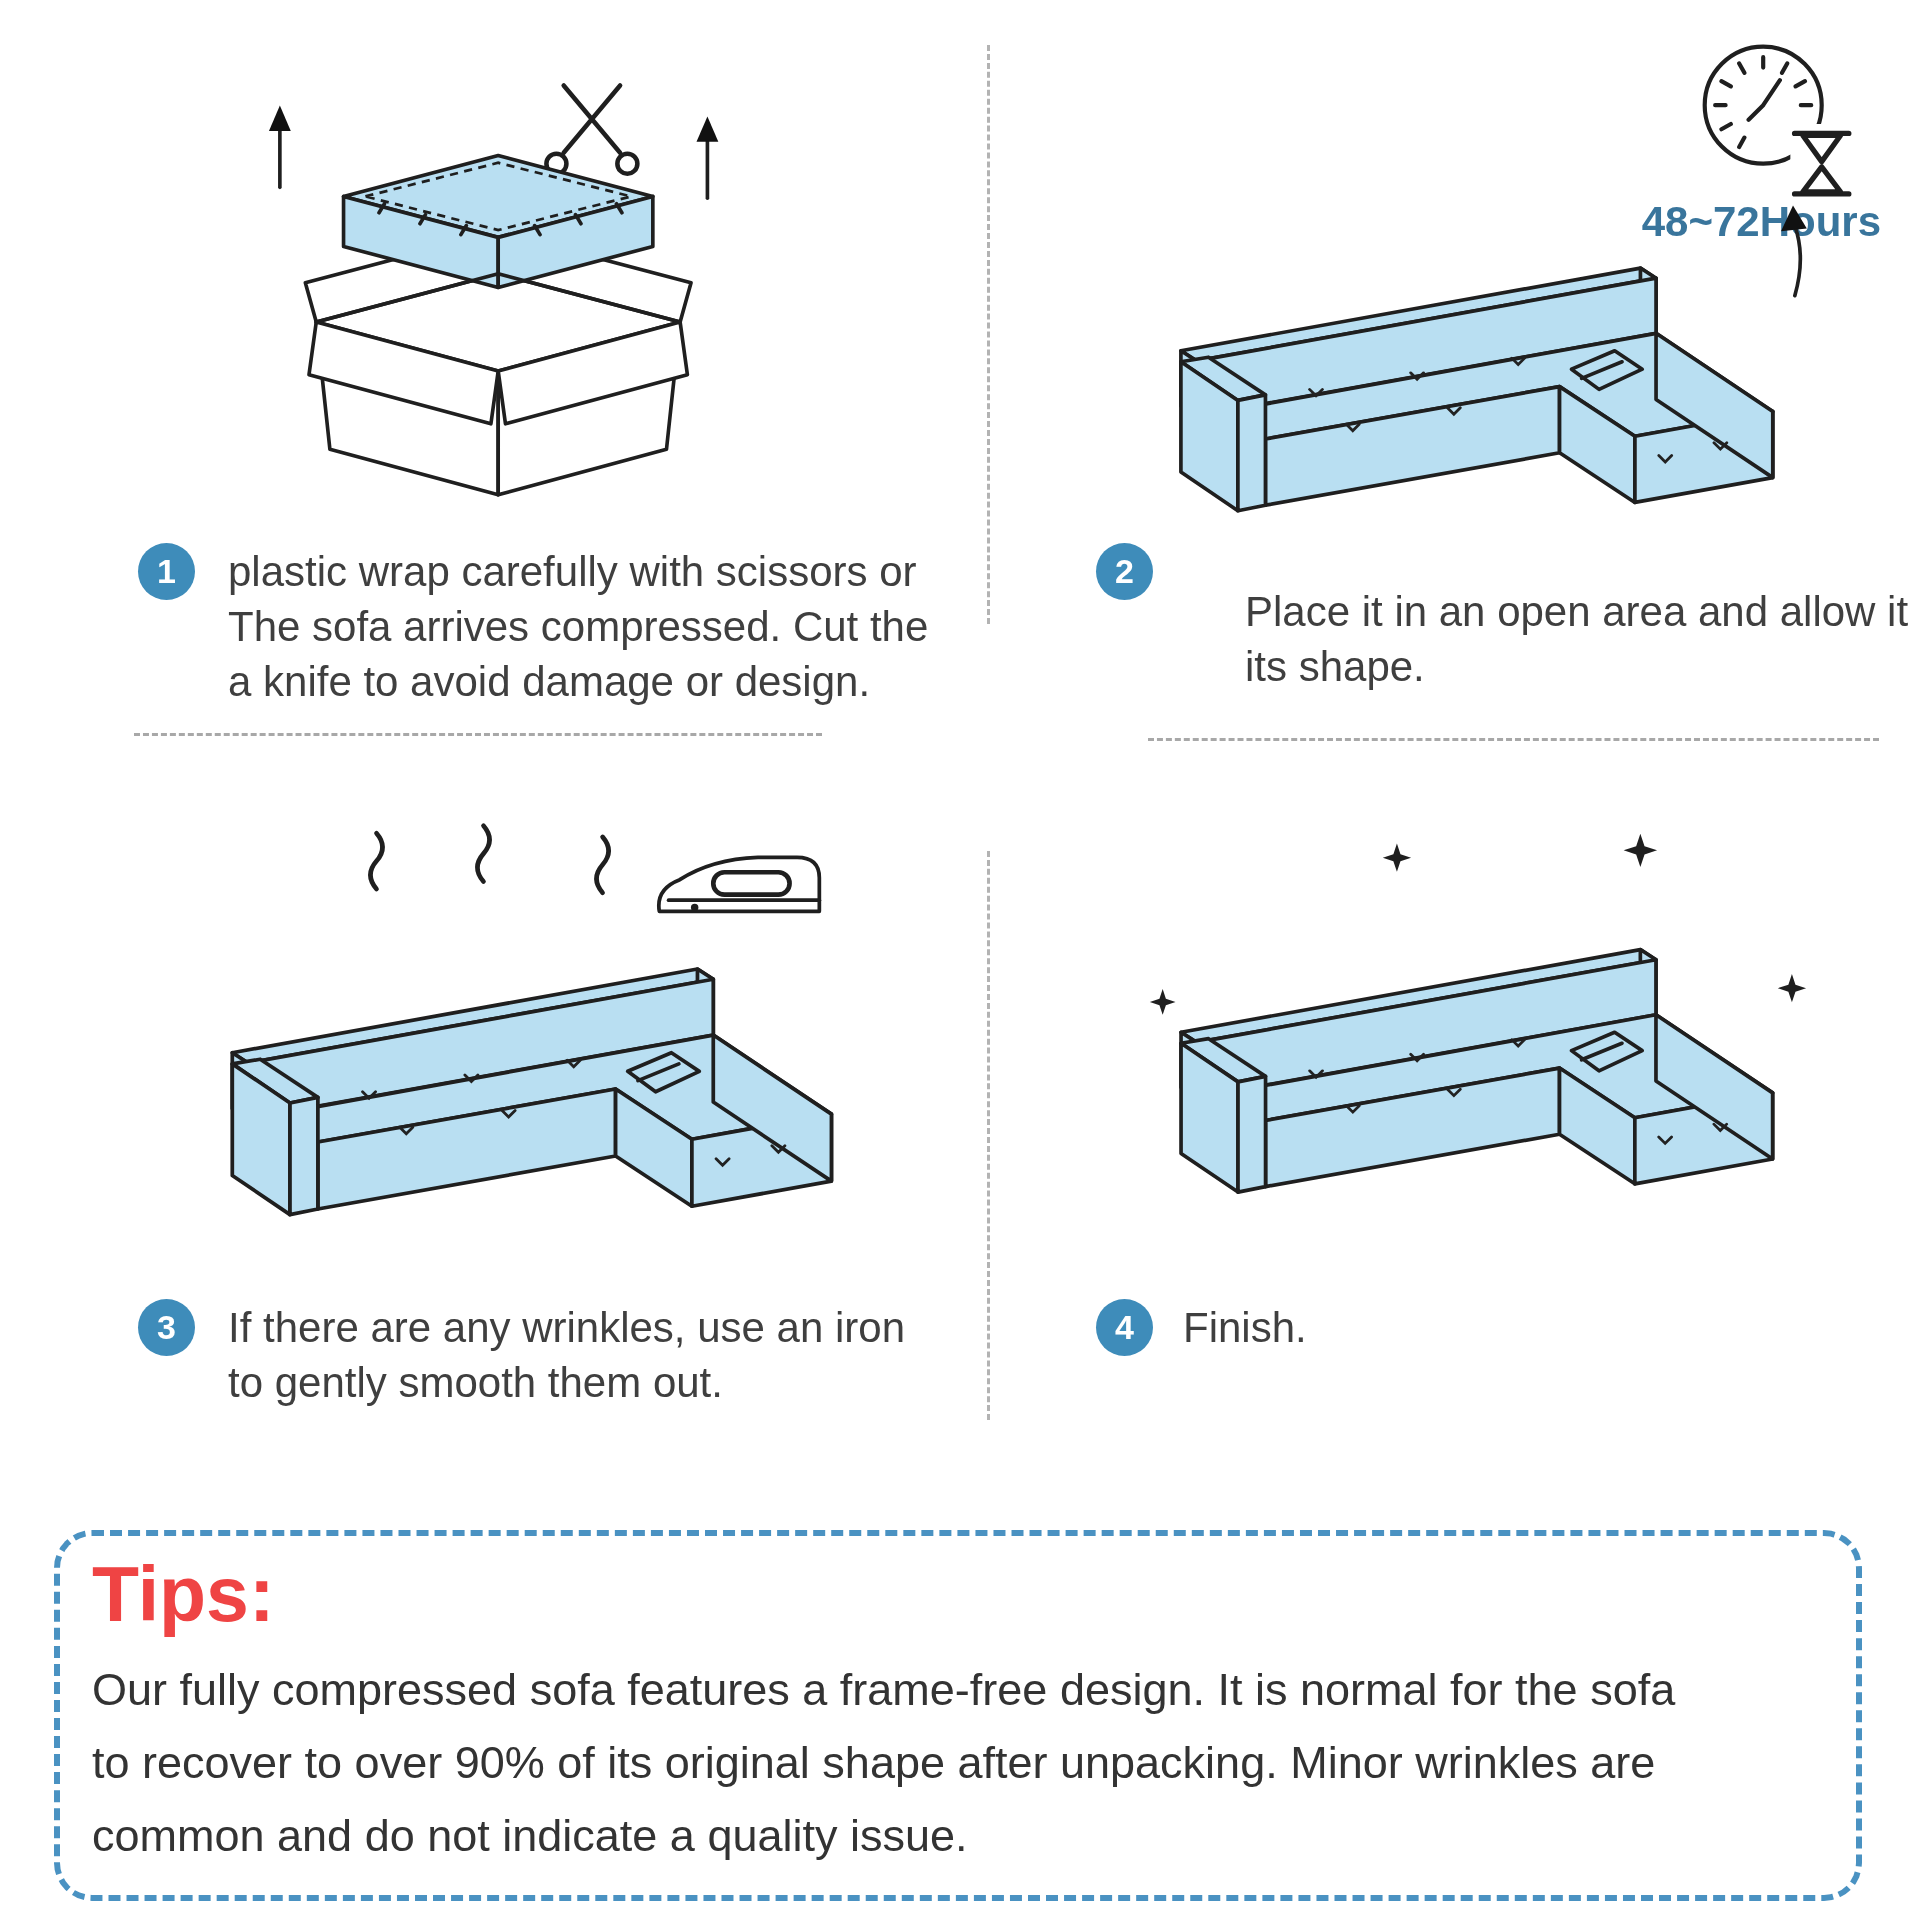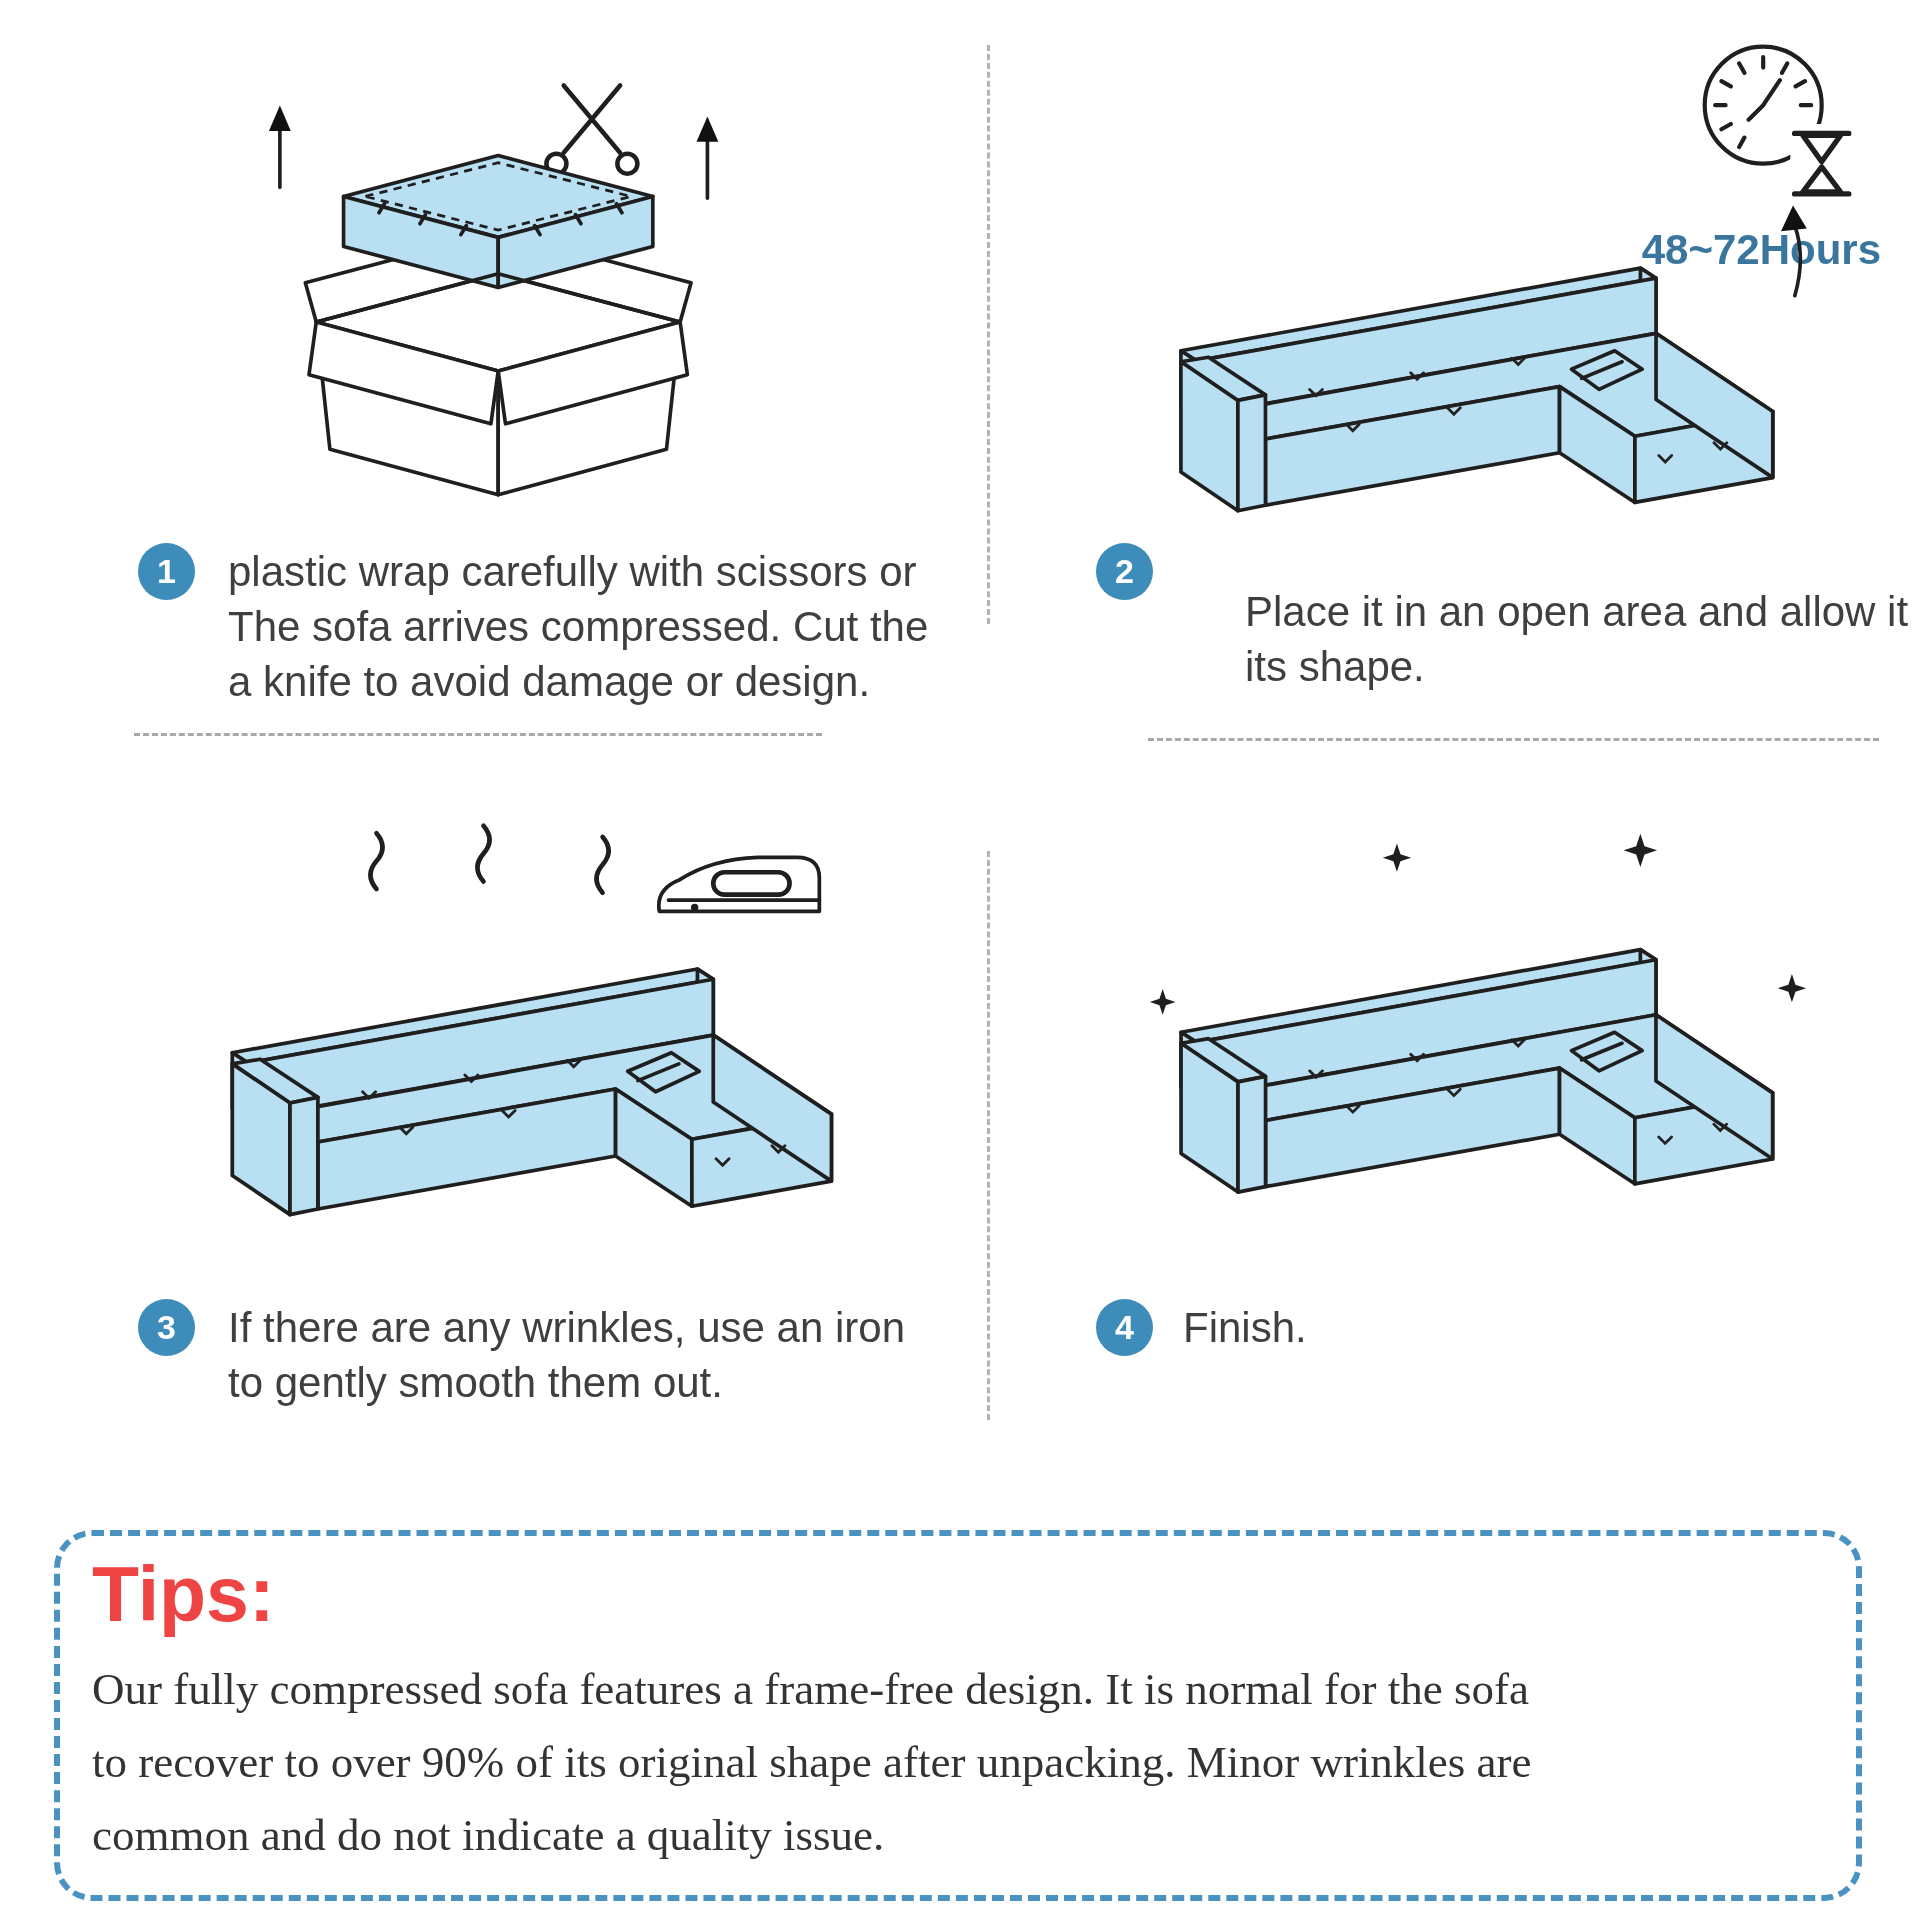--- a/index.html
+++ b/index.html
@@ -4,21 +4,21 @@
 <style>
   html,body{margin:0;padding:0;background:#ffffff;}
   .canvas{position:relative;width:1927px;height:1927px;background:#ffffff;overflow:hidden;
           font-family:"Liberation Sans", sans-serif;color:#3d3d3d;}
   .abs{position:absolute;}
   .badge{position:absolute;width:57px;height:57px;border-radius:50%;background:#3e8cba;
          color:#fff;font-weight:bold;font-size:34px;display:flex;align-items:center;justify-content:center;}
   .step-text{position:absolute;font-size:42px;line-height:55px;color:#3f3f3f;white-space:nowrap;}
   .dash-h{position:absolute;height:0;border-top:3px dashed #a8a8a8;}
   .dash-v{position:absolute;width:0;border-left:3px dashed #b3b3b3;}
-  .duration{position:absolute;font-size:42px;font-weight:bold;color:#39759c;white-space:nowrap;text-align:right;margin-top:28px;}
+  .duration{position:absolute;font-size:42px;font-weight:bold;color:#39759c;white-space:nowrap;text-align:right;}
   .tips-box{position:absolute;left:54px;top:1530px;width:1808px;height:371px;
             border:6px dashed #4a92c2;border-radius:38px;background:#fff;box-sizing:border-box;
             padding:14px 32px;}
   .tips-heading{font-size:77px;font-weight:bold;color:#ef4444;}
   .tips-line{font-size:45px;line-height:73px;color:#333;white-space:nowrap;}
   svg{display:block;}
   .ol{fill:#ffffff;stroke:#1f1f1f;stroke-width:4;stroke-linejoin:round;}
   .sofa-f{fill:#b9dff2;stroke:#1f1f1f;stroke-width:4;stroke-linejoin:round;}
   .ln{fill:none;stroke:#1f1f1f;stroke-width:4;stroke-linecap:round;stroke-linejoin:round;}
   .ln5{fill:none;stroke:#1f1f1f;stroke-width:5;stroke-linecap:round;stroke-linejoin:round;}
@@ -194,21 +194,21 @@
 
   <div class="badge" style="left:1096px;top:1299px;">
     <span>4</span>
   </div>
   <div class="step-text" style="left:1183px;top:1300px;">
     <div>Finish.</div>
   </div>
 
   <div class="tips-box">
     <div class="tips-heading">Tips:</div>
-    <div style="margin-top:14px;font-family:Liberation Serif, serif;">
+    <div style="margin-top:14px;">
       <div class="tips-line">Our fully compressed sofa features a frame-free design. It is normal for the sofa</div>
       <div class="tips-line">to recover to over 90% of its original shape after unpacking. Minor wrinkles are</div>
       <div class="tips-line">common and do not indicate a quality issue.</div>
     </div>
   </div>
 
 </div>
 
 
 </body></html>

